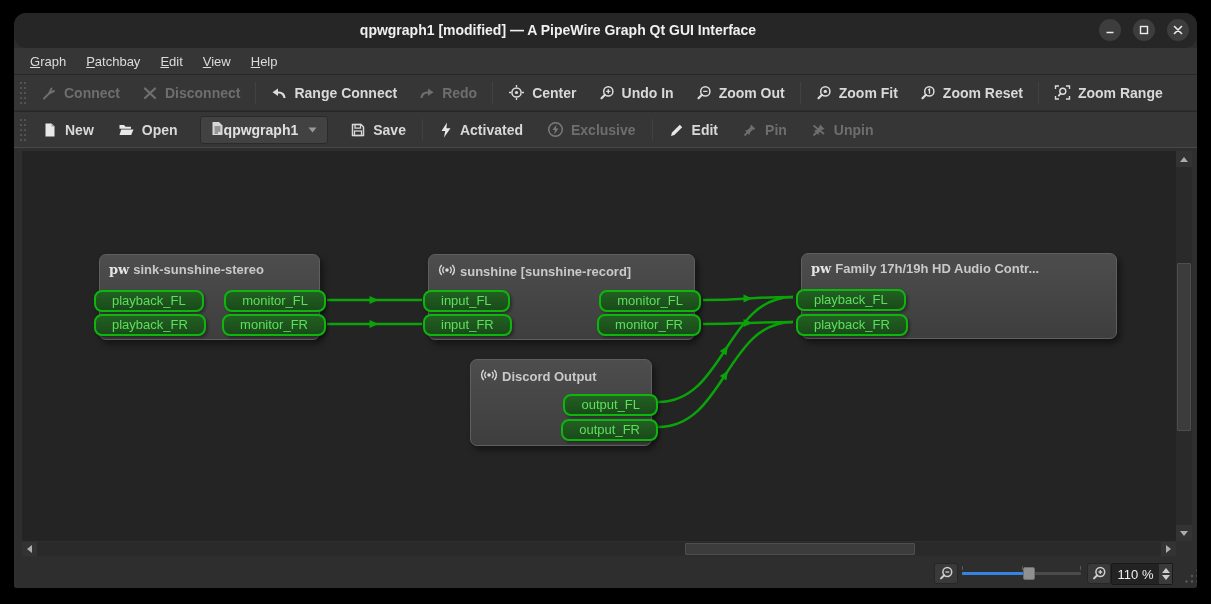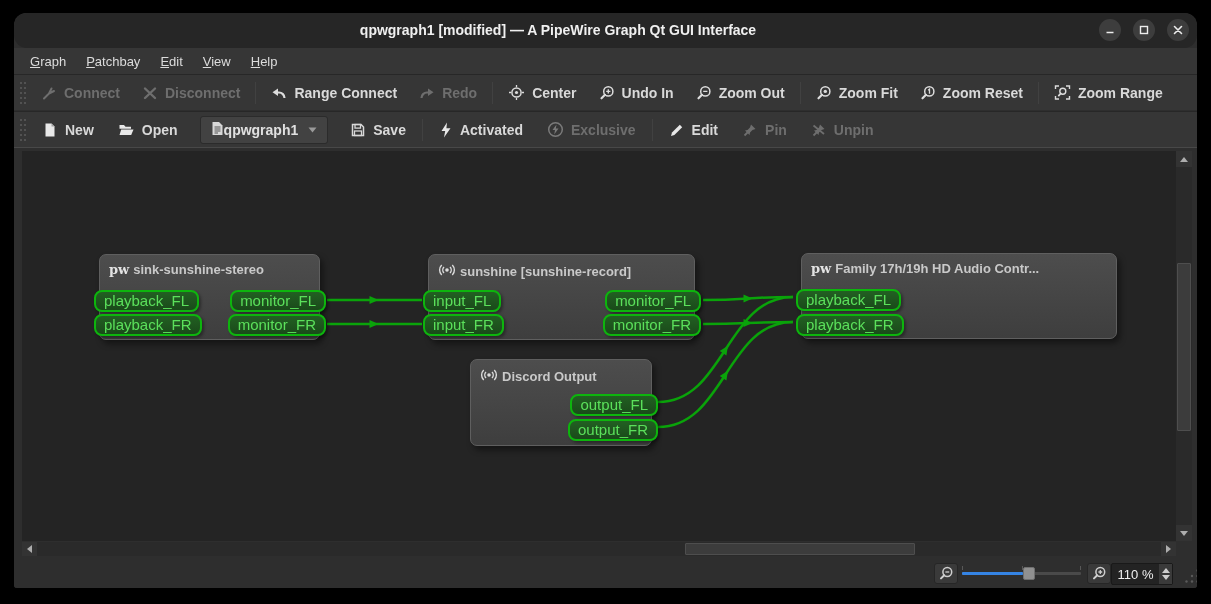--- a/index.html
+++ b/index.html
@@ -41,21 +41,21 @@
 .content { position:absolute; left:0; top:134px; width:100%; bottom:0; background:#2e2e2e;
   border-top:1px solid #484848; }
 .canvas { position:absolute; left:8px; top:3px; width:1154px; height:390px; background:#242424; }
 
 
 .node { position:absolute; background:linear-gradient(#4d4d4d,#3e3e3e); border:1px solid #5f5f5f;
   border-radius:7px; box-shadow:3px 4px 6px rgba(0,0,0,.45); }
 .node-title { position:absolute; left:9px; top:7px; display:flex; align-items:center; gap:4px;
   color:#c9c9c9; font-weight:bold; font-size:13px; white-space:nowrap; }
 .pwicon { font-weight:bold; font-size:13px; color:#e3e3e3; font-family:"DejaVu Serif", serif; }
-.port { position:absolute; height:22px; line-height:18px; padding:0 8px; font-size:15px;
+.port { position:absolute; height:22px; line-height:18px; padding:0 16px; font-size:13px;
   color:#5be05b; background:linear-gradient(#226022,#1a4a1a); border:2px solid #0db50d;
   border-radius:8px; white-space:nowrap; box-shadow:2px 2px 3px rgba(0,0,0,.35); }
 .port.in { left:-6px; }
 .port.out { right:-7px; }
 
 
 .vscroll { position:absolute; right:5px; top:3px; width:16px; height:390px; background:#2a2a2a; }
 .hscroll { position:absolute; left:8px; top:394px; width:1154px; height:14px; background:#2a2a2a; }
 .sbtn { position:absolute; background:#333333; display:flex; align-items:center; justify-content:center; }
 .vthumb { position:absolute; left:1px; width:14px; background:#3c3c3c; border:1px solid #4e4e4e; border-radius:1px; }

